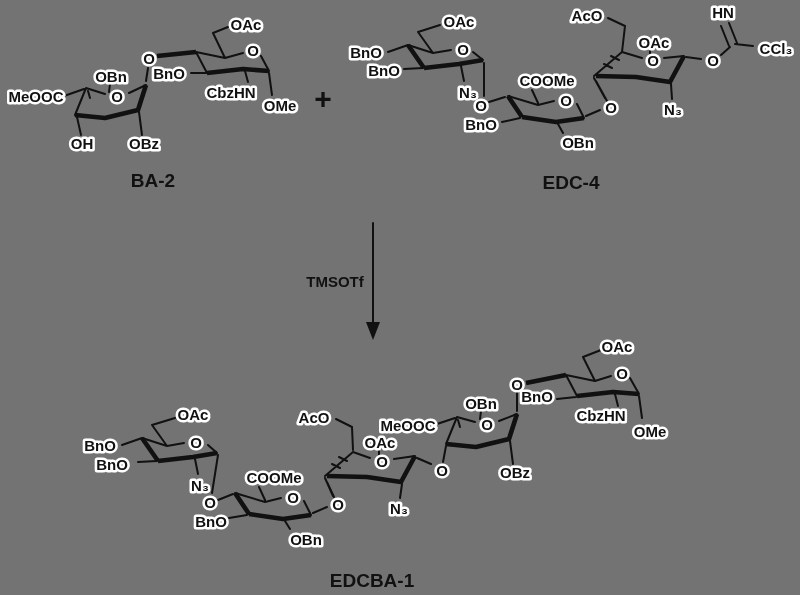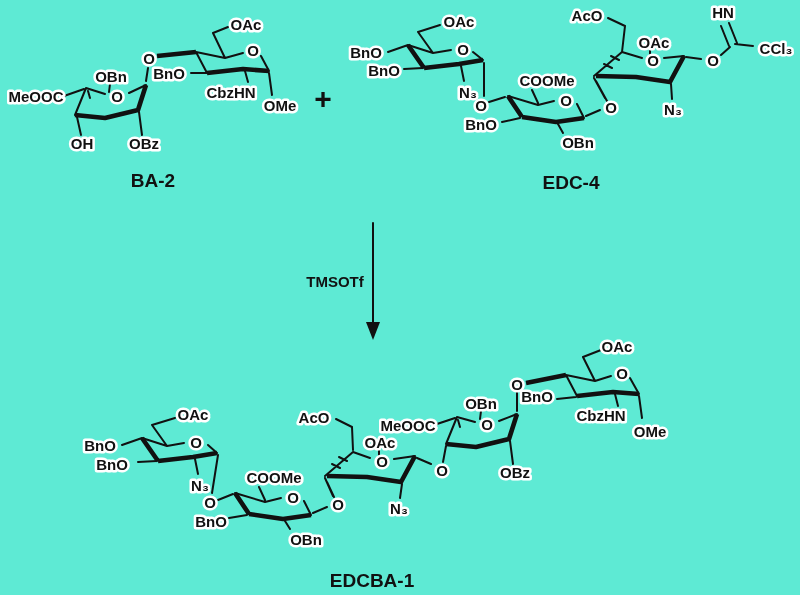--- a/index.html
+++ b/index.html
@@ -1,16 +1,16 @@
 <!DOCTYPE html>
 <html><head>
 <meta charset="utf-8">
 <style>
   html,body{margin:0;padding:0;background:#ffffff;}
-  .canvas{position:relative;width:800px;height:595px;background:#5eead4;overflow:hidden;}
+  .canvas{position:relative;width:800px;height:595px;background:#737373;overflow:hidden;}
   svg{display:block;}
   .bond{stroke:#111111;stroke-width:2;fill:none;stroke-linecap:round;stroke-linejoin:round;}
   .bondbold{stroke-width:4.6;stroke-linecap:butt;}
   .atom{font:bold 15px "Liberation Sans","DejaVu Sans",sans-serif;fill:#111111;text-anchor:middle;
         paint-order:stroke;stroke:#ffffff;stroke-width:5px;stroke-linejoin:round;}
   .cname{font:bold 19px "Liberation Sans","DejaVu Sans",sans-serif;fill:#111111;text-anchor:middle;}
   .plus{font:bold 30px "Liberation Sans","DejaVu Sans",sans-serif;fill:#111111;text-anchor:middle;}
   .reagent{font:bold 15px "Liberation Sans","DejaVu Sans",sans-serif;fill:#111111;text-anchor:middle;}
   .fillink{fill:#111111;stroke:none;}
 </style>

